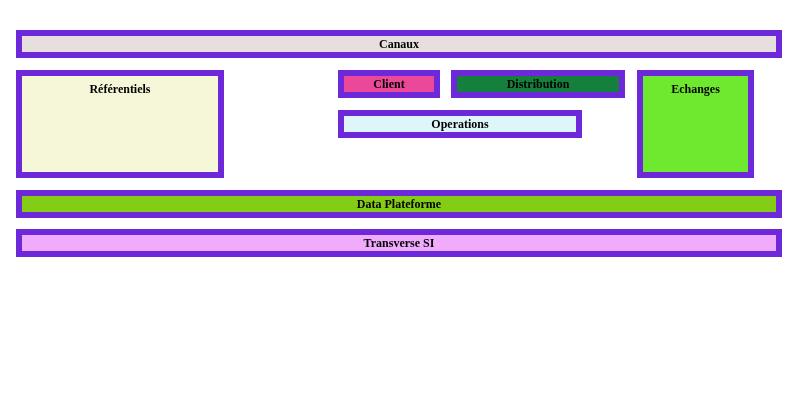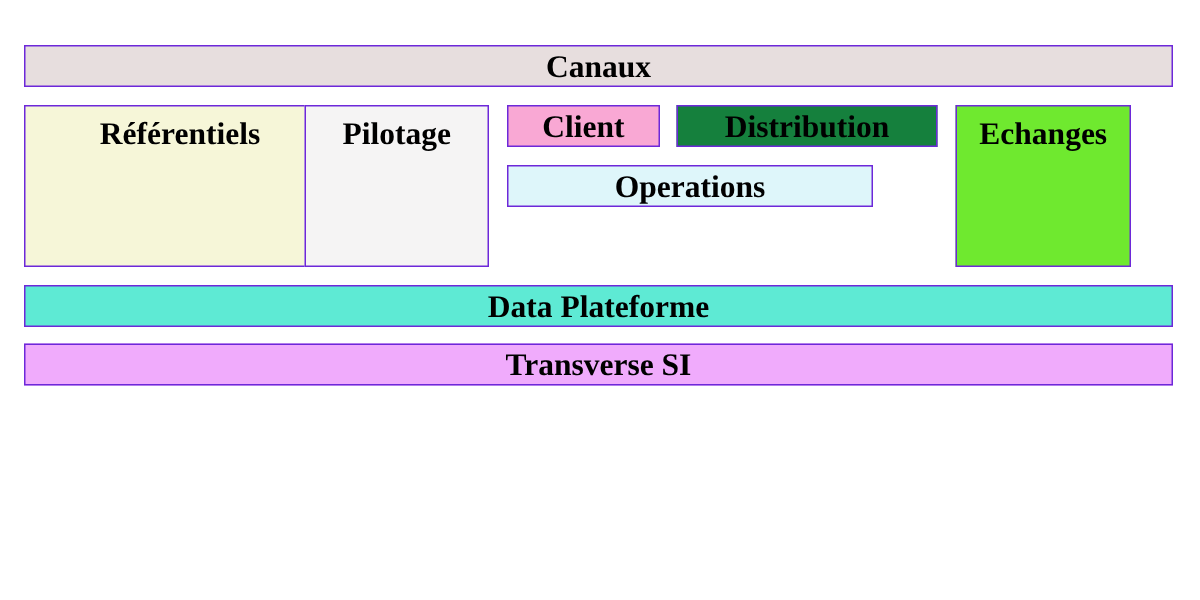--- a/index.html
+++ b/index.html
@@ -7,24 +7,24 @@
     position: relative;
     width: 800px;
     height: 400px;
     background: #ffffff;
     font-family: "Liberation Serif", serif;
     overflow: hidden;
   }
   .block {
     position: absolute;
     box-sizing: border-box;
-    border: 1px solid #6d28d9;
+    border: 6px solid #6d28d9;
     color: #000000;
     font-weight: bold;
-    font-size: 21px;
+    font-size: 12px;
     text-align: center;
   }
   
   .bar {
     display: flex;
     align-items: center;
     justify-content: center;
   }
   
   .panel {
@@ -47,42 +47,39 @@
 <div class="canvas">
 
   <div class="block bar" id="canaux" style="background-color: rgb(231, 222, 222);">
     <span>Canaux</span>
   </div>
 
   <div class="block panel" id="referentiels" style="background-color: rgb(246, 246, 216);">
     <span>Référentiels</span>
   </div>
 
-  <div class="block panel" id="pilotage" style="background-color: rgb(245, 244, 244);">
-    <span>Pilotage</span>
-  </div>
 
-  <div class="block bar" id="client" style="background-color: #f9a8d4; font-family: Liberation Serif, serif;">
+  <div class="block bar" id="client" style="background-color: #ec4899; font-family: Liberation Serif, serif;">
     <span>Client</span>
   </div>
 
   <div class="block bar" id="distribution" style="background-color: #15803d; justify-content: center;">
     <span>Distribution</span>
   </div>
 
   <div class="block bar" id="operations" style="background-color: rgb(222, 246, 250);">
     <span>Operations</span>
   </div>
 
 
   <div class="block panel" id="echanges" style="background-color: rgb(111, 233, 47);">
     <span>Echanges</span>
   </div>
 
-  <div class="block bar" id="data-plateforme" style="background-color: #5eead4;">
+  <div class="block bar" id="data-plateforme" style="background-color: #84cc16;">
     <span>Data Plateforme</span>
   </div>
 
   <div class="block bar" id="transverse-si" style="background-color: #f0abfc;">
     <span>Transverse SI</span>
   </div>
 
 </div>
 
 </body></html>

